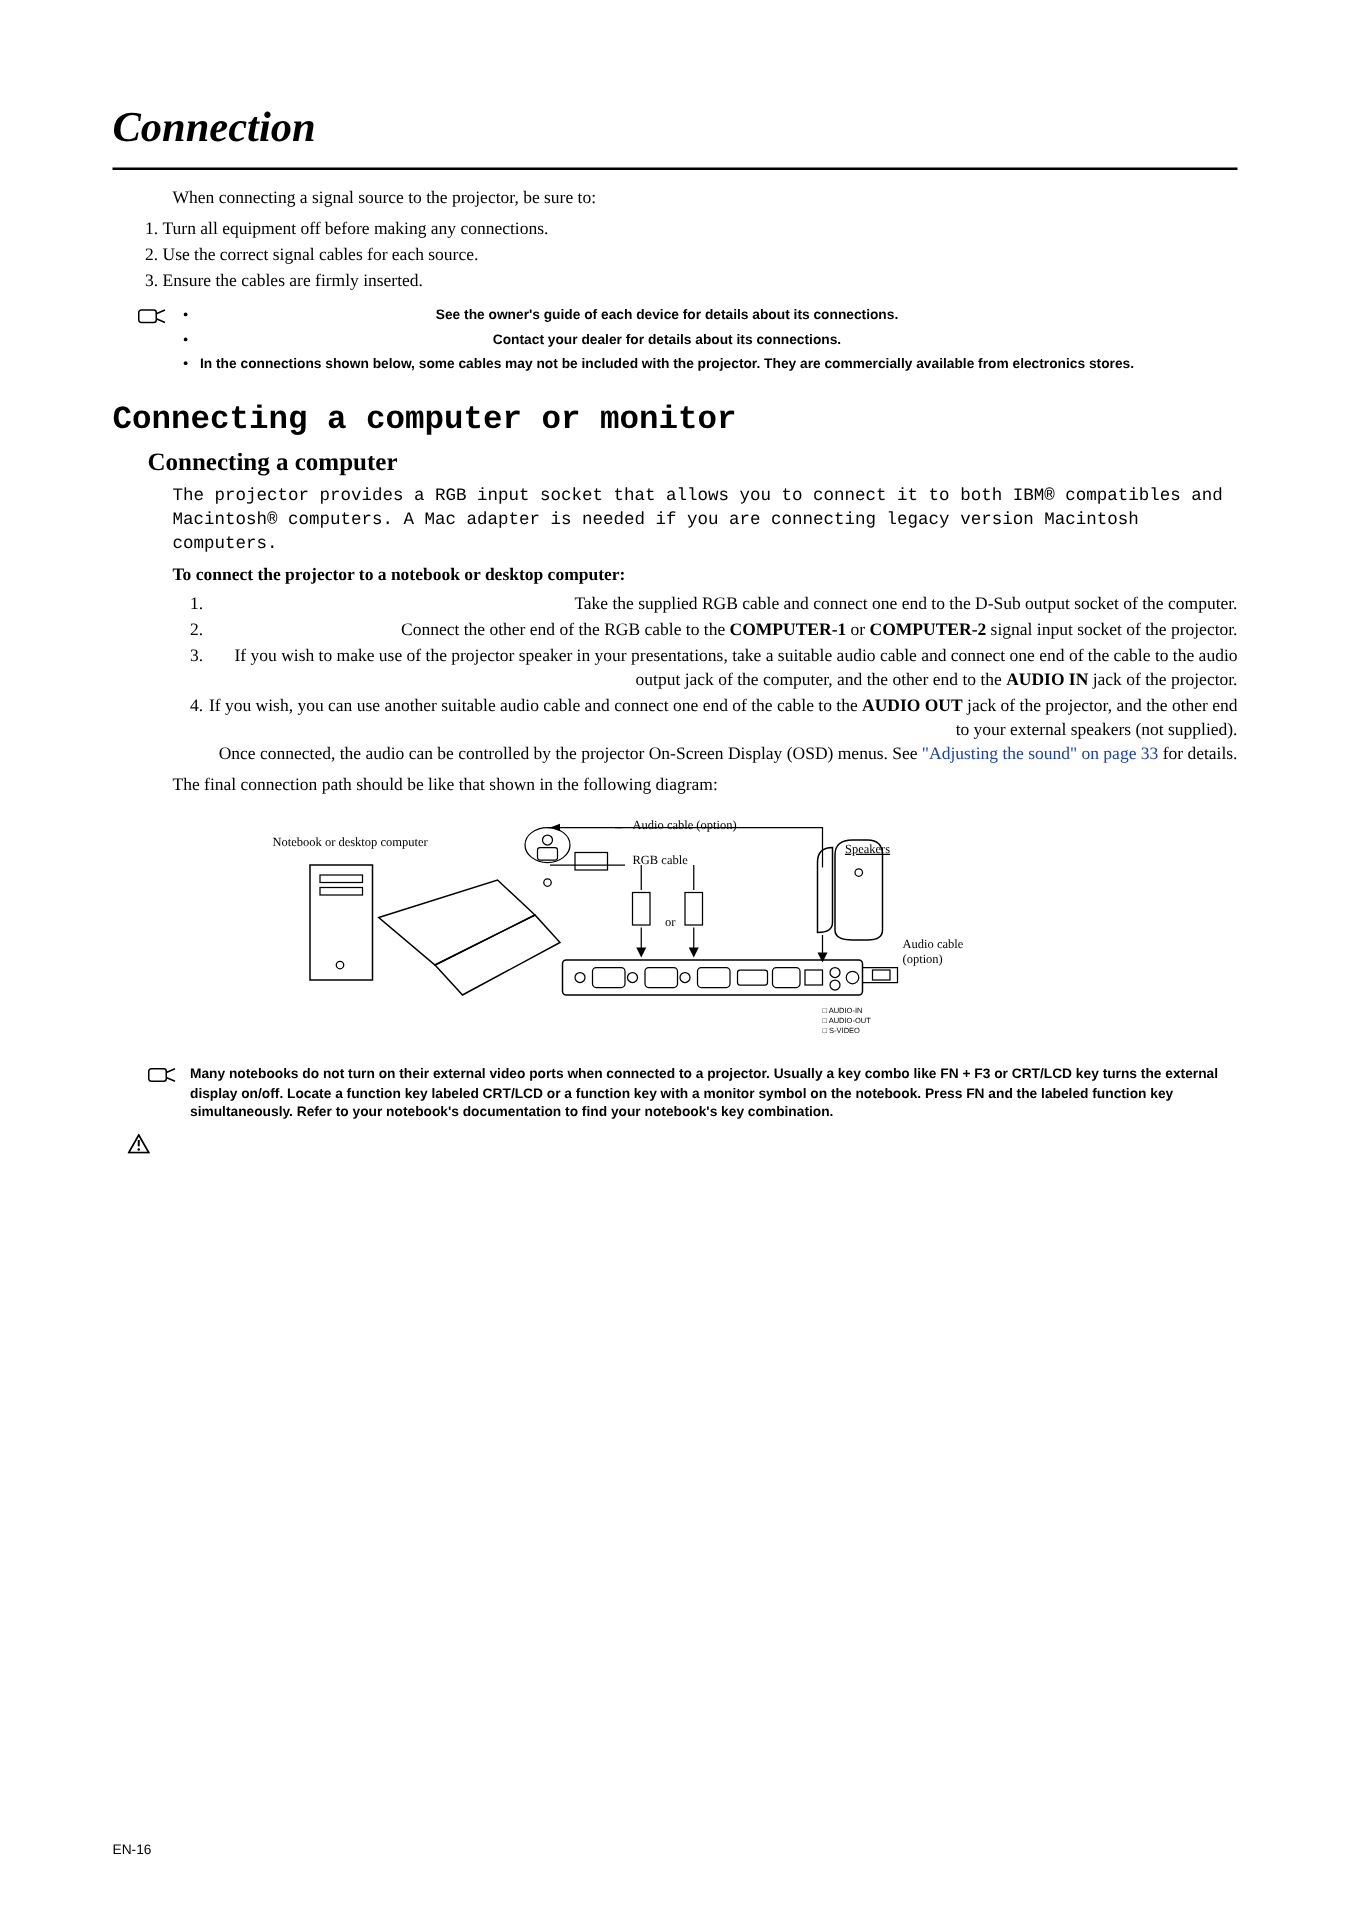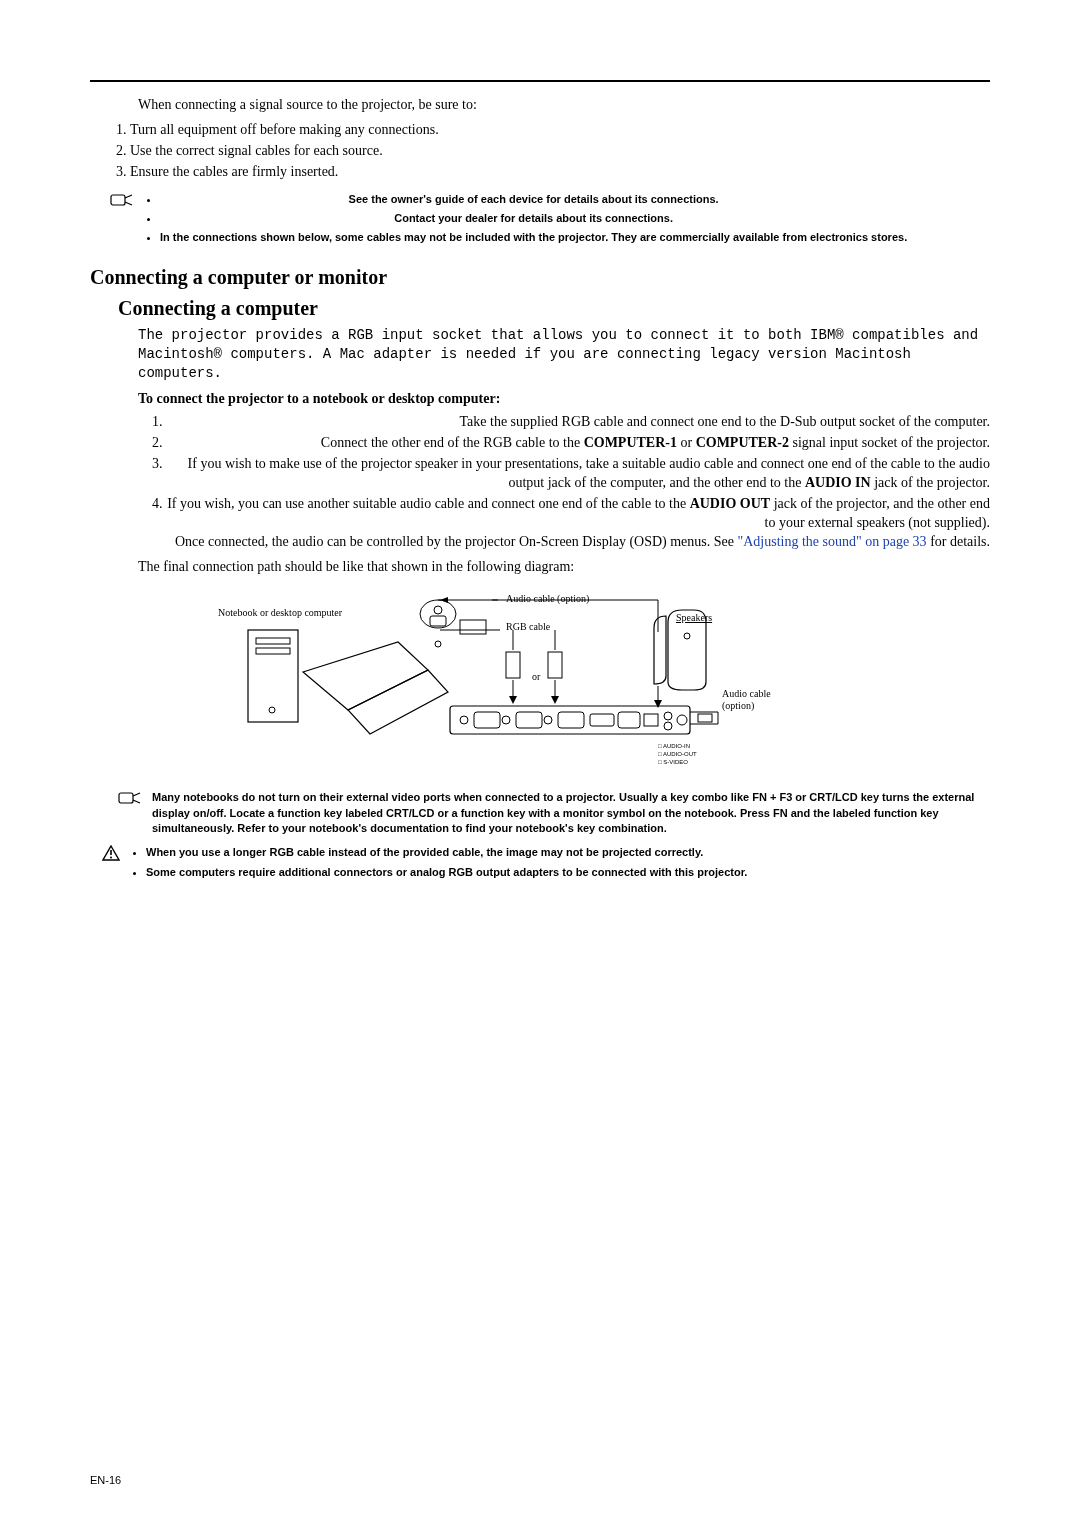--- a/index.html
+++ b/index.html
@@ -44,23 +44,23 @@
     font-size: 16px;
   }
   .note-text {
     font-family: Arial, Helvetica, sans-serif;
     font-weight: bold;
     font-size: 11px;
     line-height: 1.4;
   }
   .note-text li { margin-bottom: 4px; }
   h2.h2 {
-    font-family: Liberation Serif, serif;
-    font-weight: bold;
-    font-size: 20px;
+    font-family: Liberation Mono, monospace;
+    font-weight: bold;
+    font-size: 26px;
     margin: 8px 0 4px 0;
   }
   h3.h3 {
     font-family: "Times New Roman", Times, serif;
     font-weight: bold;
     font-size: 20px;
     margin: 4px 0 4px 28px;
   }
   .body-text {
     margin: 4px 0 6px 48px;
@@ -126,20 +126,21 @@
     list-style: disc;
     margin: 0;
     padding-left: 16px;
   }
 </style>
 </head>
 <body>
 
 <div class="page">
 
+  <h1 class="title">Connection</h1>
   <hr class="title-rule">
 
   <div class="indent1">When connecting a signal source to the projector, be sure to:</div>
 
   <ol class="indent1 intro-list">
     <li>Turn all equipment off before making any connections.</li>
     <li>Use the correct signal cables for each source.</li>
     <li>Ensure the cables are firmly inserted.</li>
   </ol>
 
@@ -260,21 +261,17 @@
   </div>
 
   <div class="warn-block">
     <div class="warn-icon">
       <svg width="18" height="16" viewBox="0 0 18 16">
           <polygon points="9,1 17,15 1,15" fill="none" stroke="#000" stroke-width="1.4"></polygon>
           <line x1="9" y1="5" x2="9" y2="10" stroke="#000" stroke-width="1.6"></line>
           <circle cx="9" cy="12.5" r="1" fill="#000"></circle>
         </svg>
     </div>
-    <ul class="small-bullets warn-text">
-      <li>When you use a longer RGB cable instead of the provided cable, the image may not be projected correctly.</li>
-      <li>Some computers require additional connectors or analog RGB output adapters to be connected with this projector.</li>
-    </ul>
   </div>
 
   <div class="page-num">EN-16</div>
 
 </div>
 
 </body></html>

